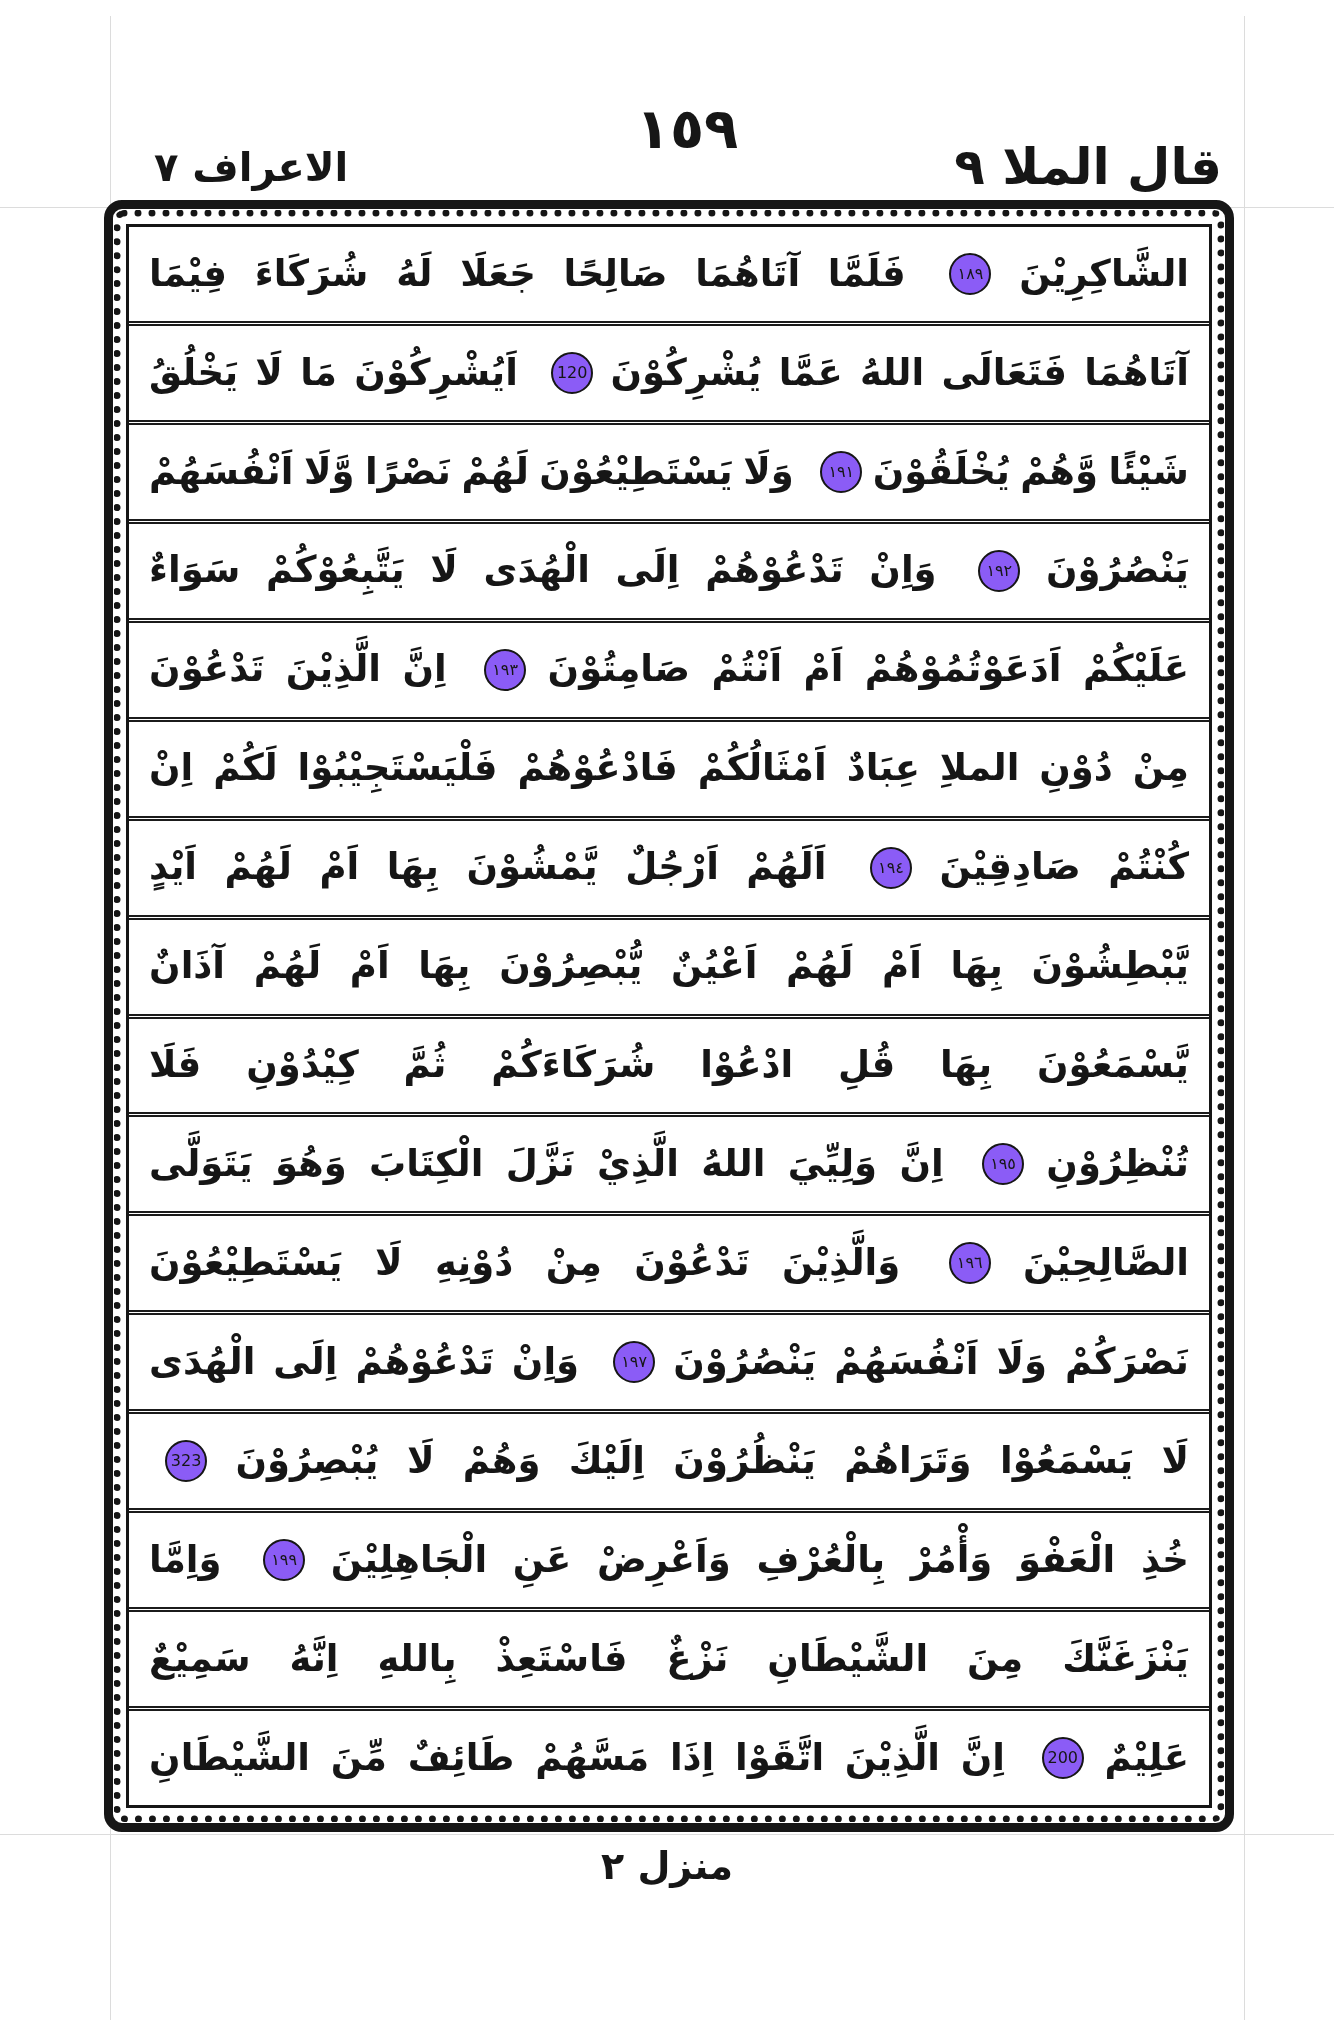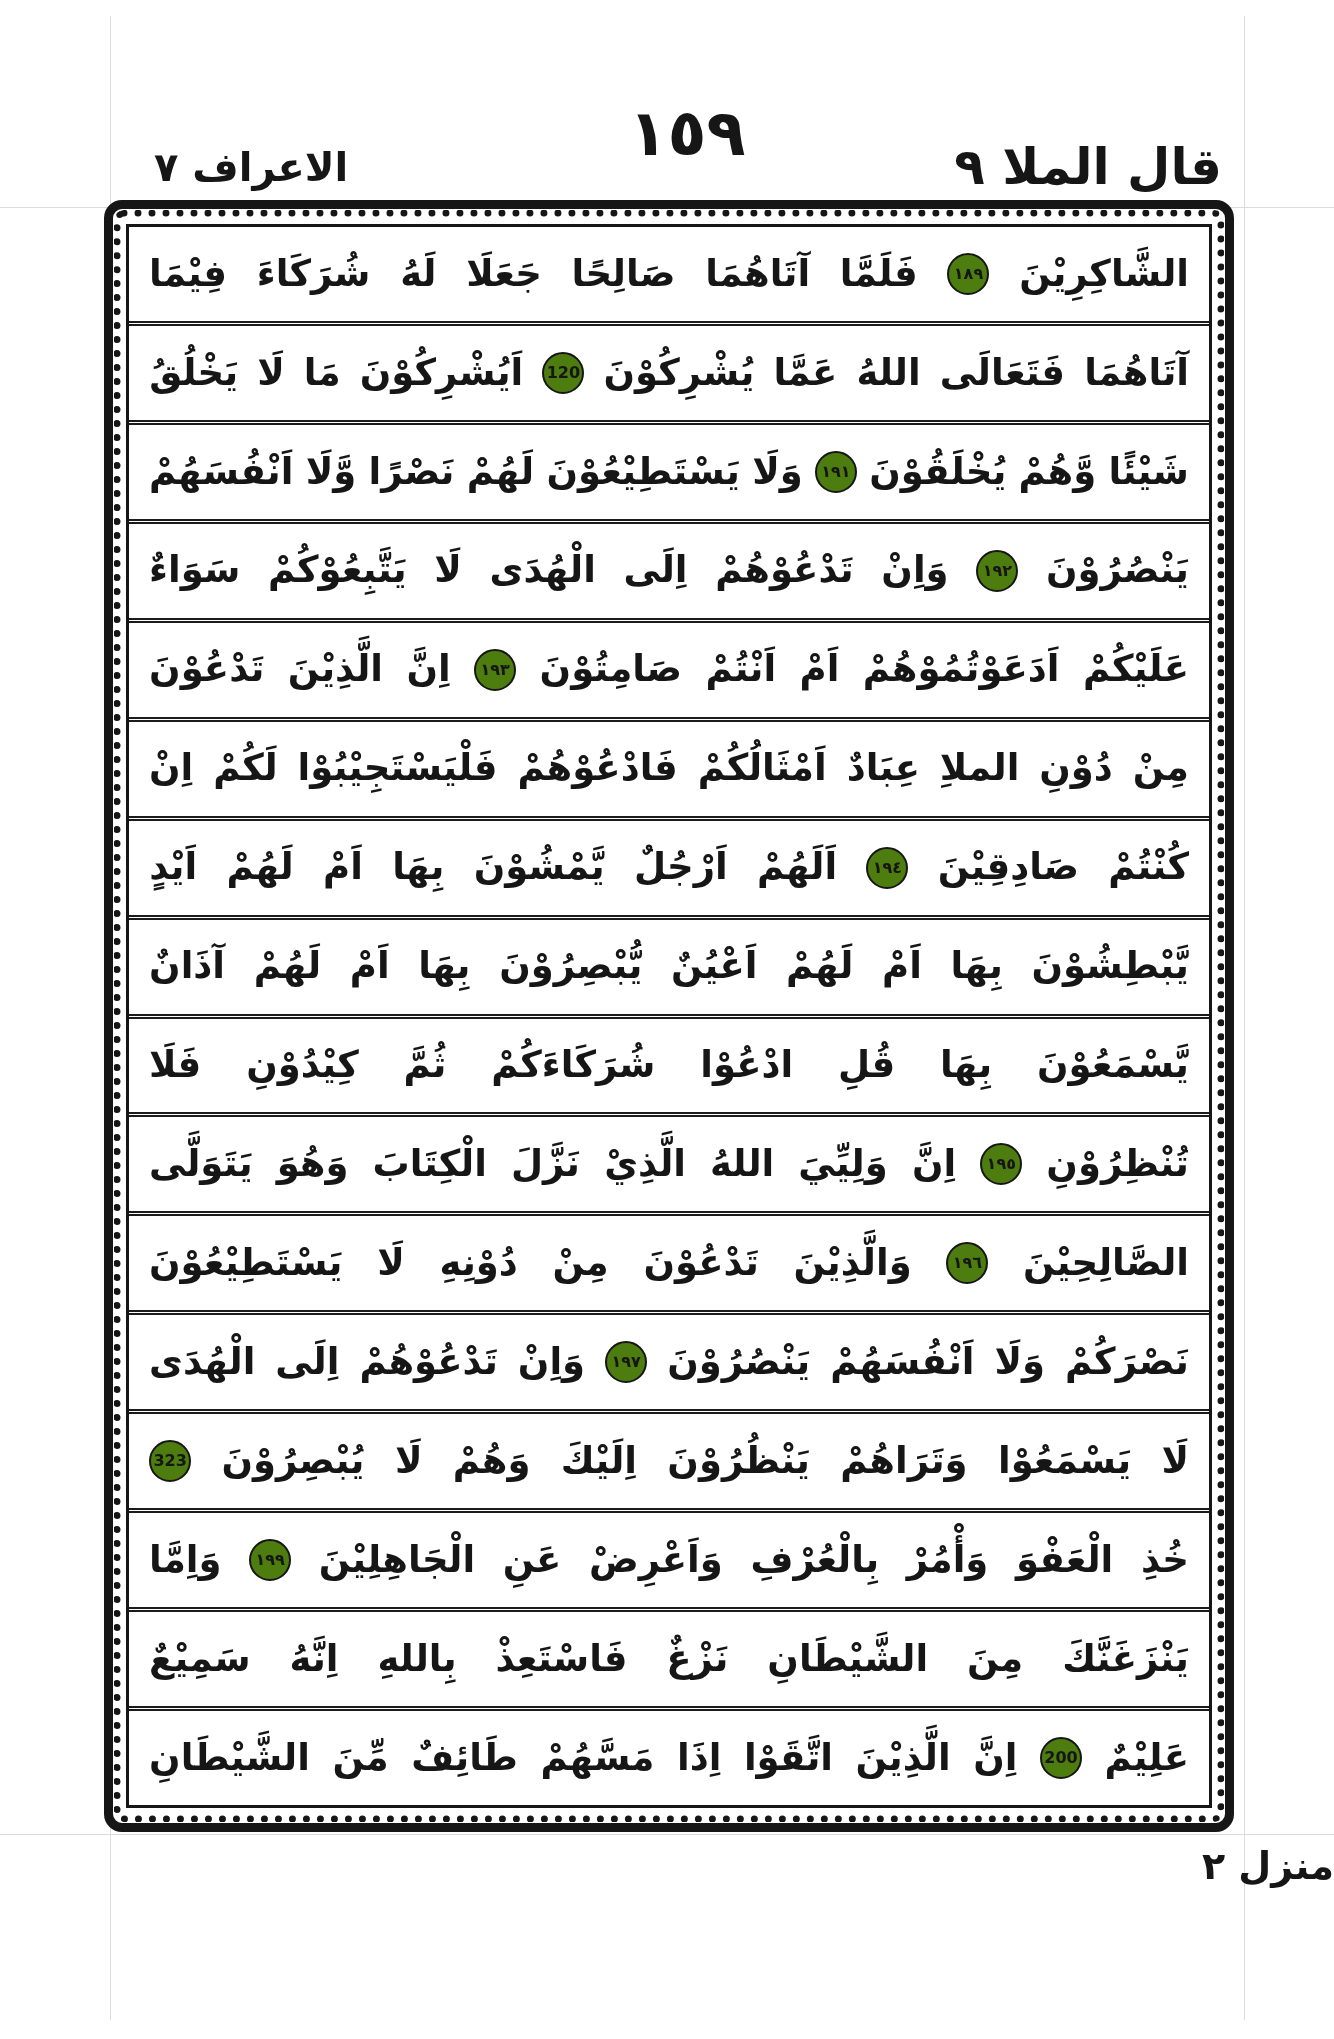--- a/index.html
+++ b/index.html
@@ -18,21 +18,21 @@
   .vline.r { left: 1244px; }
   .hline { position: absolute; left: 0; width: 100%; height: 1px; background: #dcdcdc; z-index: 0; }
   .hline.t { top: 207px; }
   .hline.b { top: 1834px; }
 
   
   .hdr { position: absolute; direction: rtl; font-weight: bold; white-space: nowrap; z-index: 2; margin-left: 16px; }
   .hdr-right { top: 138px; right: 112px; font-size: 50px; }
   .hdr-left  { top: 144px; left: 138px; font-size: 40px; }
   .hdr-page  { position: absolute; top: 96px; left: 0; right: 0; text-align: center;
-               font-size: 64px; font-weight: bold; direction: rtl; z-index: 2; padding-left: 40px; }
+               font-size: 56px; font-weight: bold; direction: rtl; z-index: 2; padding-left: 40px; }
 
   
   .frame {
     position: absolute; left: 104px; top: 200px; width: 1130px; height: 1632px;
     box-sizing: border-box; border: 9px solid #161616; border-radius: 18px;
     background: #ffffff; padding: 15px 13px; z-index: 1;
   }
   .bead {
     position: absolute; inset: 1px; border: 7px dotted #161616; border-radius: 10px;
     pointer-events: none;
@@ -48,24 +48,24 @@
     direction: rtl; padding: 0 20px; overflow: hidden;
     border-bottom: 5px double #1b1b1b;
     font-size: 37px; font-weight: bold; line-height: 1.1;
   }
   .row:last-child { border-bottom: none; }
   .w { white-space: nowrap; }
   .ayah {
     flex: 0 0 auto; width: 42px; height: 42px; box-sizing: border-box;
     border: 2.5px solid #161616; border-radius: 50%;
     display: flex; align-items: center; justify-content: center;
-    font-size: 16px; font-weight: bold; line-height: 1; background: #4d7c0f;
+    font-size: 16px; font-weight: normal; line-height: 1; background: #8b5cf6; margin-left: 16px;
   }
   .footer {
-    position: absolute; top: 1844px; left: 0; width: 100%; 
+    position: absolute; top: 1844px; left: 0; width: 100%; text-align: center;
     direction: rtl; font-size: 38px; font-weight: bold; z-index: 2;
   }
 </style>
 </head>
 <body>
 
 <div class="page">
 
   <div class="vline l"></div>
   <div class="vline r"></div>

